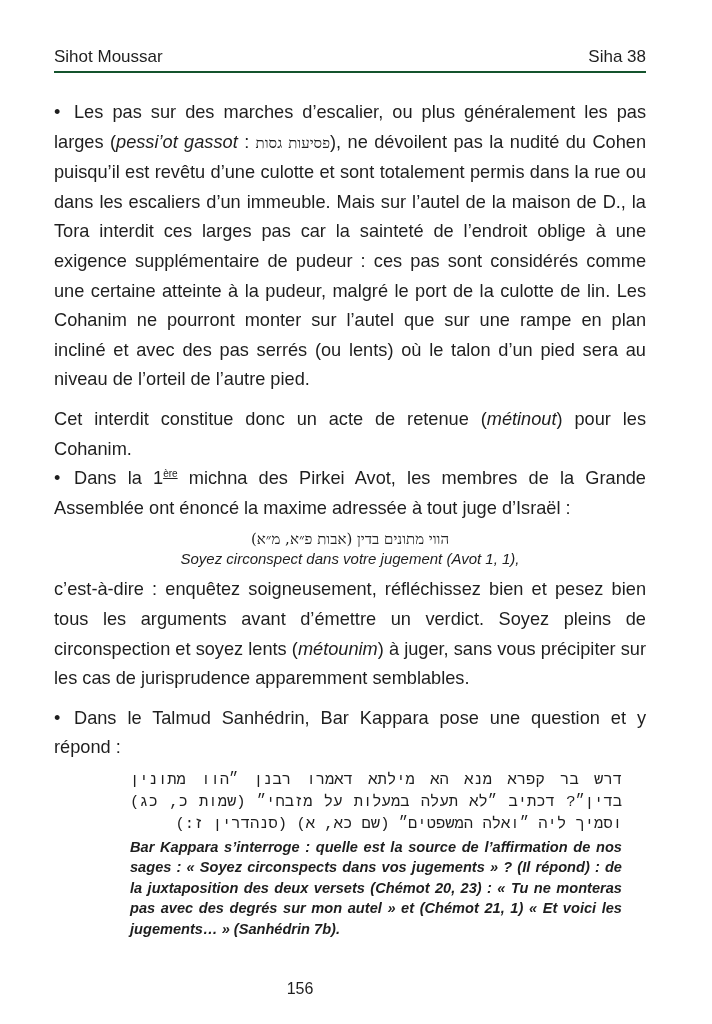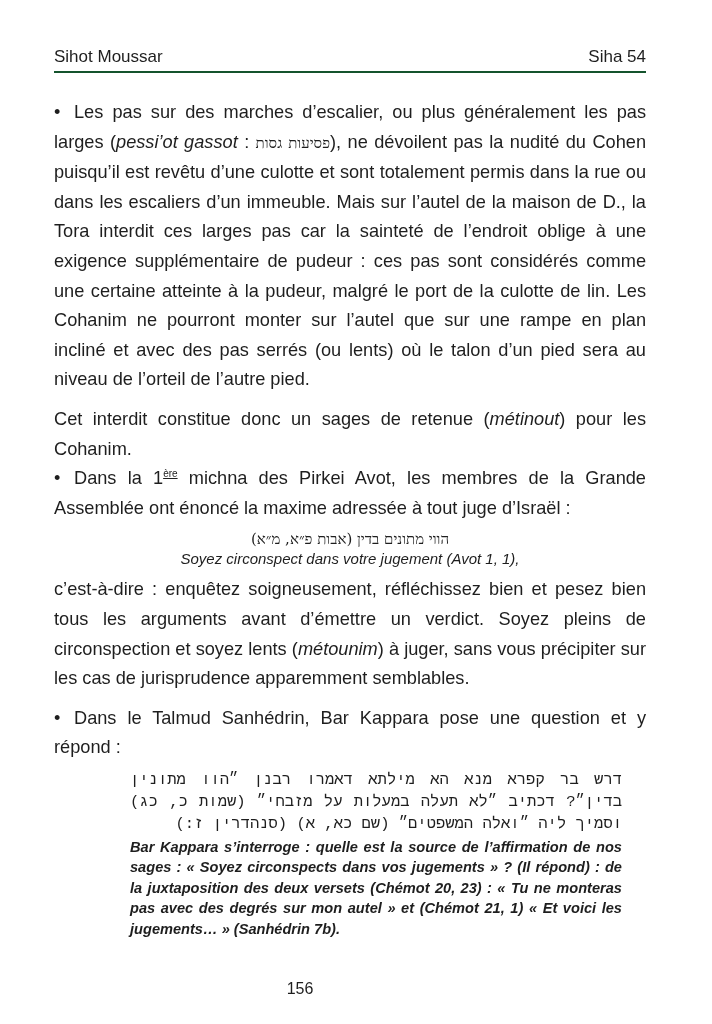--- a/index.html
+++ b/index.html
@@ -27,30 +27,30 @@
     .folio { position: absolute; top: 980px; left: 0; width: 600px; text-align: center; font-size: 16px; }
     sup { font-size: 10px; line-height: 0; text-decoration: underline; }
     i { font-style: italic; }
     .hebinline { font-family: "DejaVu Serif", serif; font-size: 15px; }
   </style>
 </head>
 <body>
 
 <div class="running-head">
   <span class="left">Sihot Moussar</span>
-  <span class="right">Siha 54</span>
+  <span class="right">Siha 38</span>
 </div>
 
 <div class="body">
   <p>
     <span class="bullet">•</span><span>Les pas sur des marches d’escalier, ou plus généralement les pas larges (</span><i>pessi’ot gassot</i><span> : </span><span class="hebinline" dir="rtl">פסיעות גסות</span><span>), ne dévoilent pas la nudité du Cohen puisqu’il est revêtu d’une culotte et sont totalement permis dans la rue ou dans les escaliers d’un immeuble. Mais sur l’autel de la maison de D., la Tora interdit ces larges pas car la sainteté de l’endroit oblige à une exigence supplémentaire de pudeur : ces pas sont considérés comme une certaine atteinte à la pudeur, malgré le port  de la culotte de lin. Les Cohanim ne pourront monter sur l’autel que sur une rampe en plan incliné et avec des pas serrés (ou lents) où le talon d’un pied sera au niveau de l’orteil de l’autre pied.</span>
   </p>
   <div class="gap"></div>
   <p>
-    <span>Cet interdit constitue donc un sages de retenue (</span><i>métinout</i><span>) pour les Cohanim.</span>
+    <span>Cet interdit constitue donc un acte de retenue (</span><i>métinout</i><span>) pour les Cohanim.</span>
   </p>
 
 
   <p>
     <span class="bullet">•</span><span>Dans la 1</span><sup>ère</sup><span> michna des Pirkei Avot, les membres de la Grande Assemblée ont énoncé la maxime adressée à tout juge d’Israël :</span>
   </p>
   <div class="quote-center">
     <div class="heb">הווי מתונים בדין (אבות פ״א, מ״א)</div>
     <div class="fr">Soyez circonspect dans votre jugement (Avot 1, 1),</div>
   </div>

